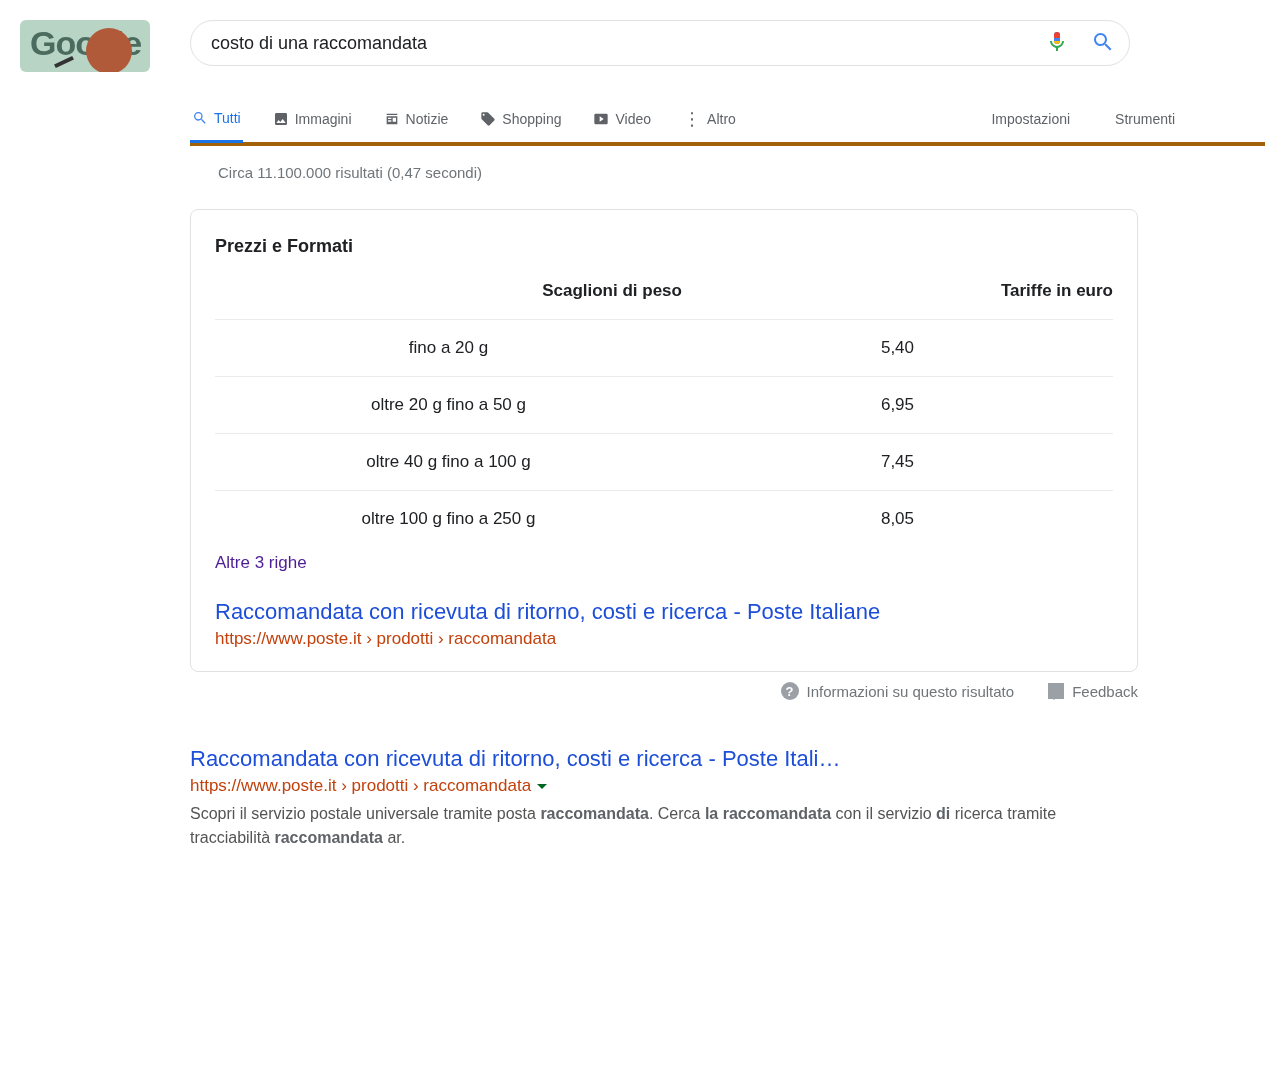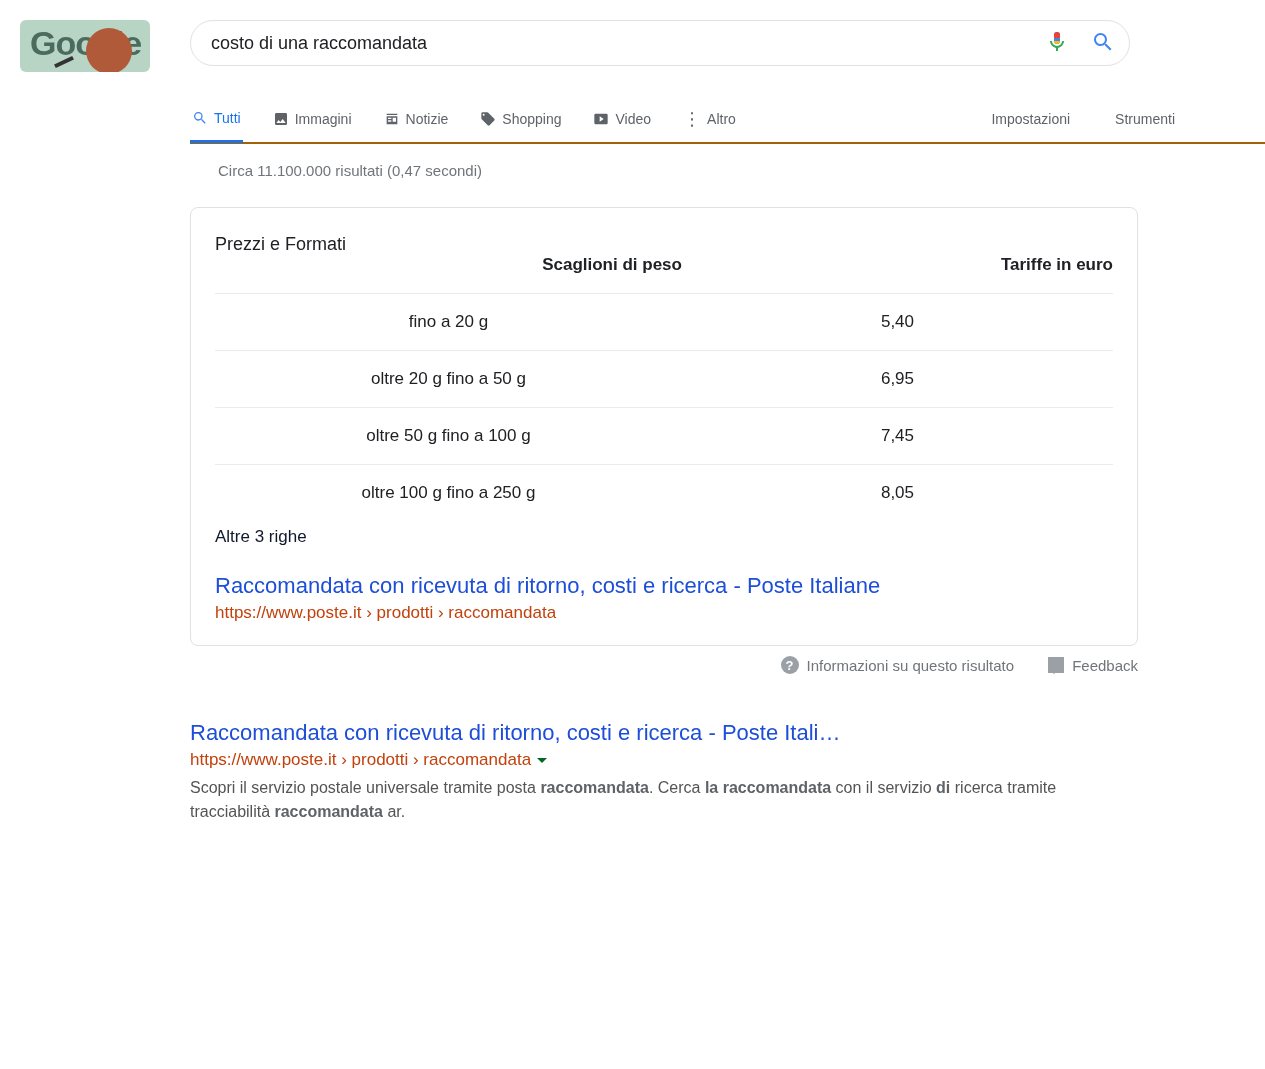--- a/index.html
+++ b/index.html
@@ -6,37 +6,37 @@
   body { font-family: arial, sans-serif; color: #202124; background: #fff; font-size: 14px; }
   .top { display: flex; align-items: flex-start; padding: 20px 0 0 20px; }
   .logo { width: 130px; height: 52px; background: #b7d4c5; border-radius: 6px; position: relative; margin-right: 40px; flex-shrink: 0; overflow:hidden; }
   .logo-txt { font-family: "Product Sans", arial; font-weight: bold; font-size: 34px; letter-spacing: -1px; color: #4a6b5e; position: absolute; left: 10px; top: 4px; }
   .logo-fig { position:absolute; right:18px; bottom:-2px; width:46px; height:46px; border-radius:50%; background:#b15a3a; }
   .logo-mic { position:absolute; left:34px; bottom:8px; width:20px; height:4px; background:#333; transform:rotate(-25deg); }
   .searchbar { display:flex; align-items:center; height:46px; width:940px; border:1px solid #dfe1e5; border-radius:24px; padding:0 50px 0 20px; position:relative; }
   .searchbar input { border:none; outline:none; font-size:18px; color:#202124; width:100%; background:transparent; }
   .sb-icons { position:absolute; right:14px; display:flex; align-items:center; gap:22px; }
   .mic-icon svg, .search-icon svg { width:24px; height:24px; }
-  .tabs-wrap { margin-left:190px; margin-top:28px; border-bottom:2px solid #a16207;text-align:center; }
+  .tabs-wrap { margin-left:190px; margin-top:28px; border-bottom:4px solid #a16207;text-align:center; }
   .tabs { display:flex; align-items:center; gap:28px; font-size:14px; color:#5f6368; }
   .tab { display:flex; align-items:center; gap:6px; padding:10px 2px 14px; cursor:pointer; }
   .tab.active { color:#1a73e8; border-bottom:3px solid #1a73e8; margin-bottom:-1px; }
   .tab svg { width:16px; height:16px; fill:currentColor; }
   .tabs-right { margin-left:auto; display:flex; gap:45px; padding-right:90px; }
   .tabs-right span { padding:10px 0 14px; cursor:pointer; }
   .main { margin-left:190px; width:780px; }
   .result-stats { color:#70757a; font-size:15px; padding:18px 0 0 28px; }
   .featured { border:1px solid #dfe1e5; border-radius:8px; margin-top:28px; padding:26px 24px 22px; width:948px; }
-  .featured h3 { font-size:18px; font-weight:400; color:#202124; }
+  .featured h3 { font-size:18px; font-weight:700; color:#202124; margin-bottom:24px; }
   table { width:100%; border-collapse:collapse; }
   th { text-align:right; font-size:17px; font-weight:bold; padding:0 0 18px; }
   th:first-child, td:first-child { width:52%; }
   tbody tr { border-top:1px solid #ebebeb;text-align:center; }
   td { font-size:17px; padding:18px 0; color:#202124; }
-  .more-rows { color:#0f172a; font-size:17px; display:inline-block; margin-top:6px; cursor:pointer; }
+  .more-rows { color:#4c1d95; font-size:17px; display:inline-block; margin-top:6px; cursor:pointer; }
   .result-title { color:#1d4ed8; font-size:22px; margin-top:26px; display:block; }
   .result-url { color:#c2410c; font-size:17px; margin-top:4px; }
   .fs-footer { display:flex; justify-content:flex-end; gap:34px; color:#70757a; font-size:15px; margin:10px 22px 0 0; align-items:center; width:948px; }
   .fs-footer span { cursor:pointer; display:flex; align-items:center; gap:8px; }
   .organic { margin-top:46px; }
   .organic .result-title { margin-top:0; white-space:nowrap; overflow:hidden; text-overflow:ellipsis; width:900px; }
   .snippet { color:#545454; font-size:16px; line-height:1.5; margin-top:6px; width:870px; }
   .snippet b { font-weight:bold; color:#5f6368; }
   .caret-down { display:inline-block; border:5px solid transparent; border-top-color:#006621; margin-left:6px; transform:translateY(3px); }
   .info-icon { width:18px; height:18px; border-radius:50%; background:#9aa0a6; color:#fff; font-size:13px; display:inline-flex; align-items:center; justify-content:center; font-weight:bold; }
@@ -131,21 +131,21 @@
       <tbody>
         <tr>
             <td>fino a 20 g</td>
             <td>5,40</td>
           </tr>
         <tr>
             <td>oltre 20 g fino a 50 g</td>
             <td>6,95</td>
           </tr>
         <tr>
-            <td>oltre 50 g fino a 100 g</td>
+            <td>oltre 40 g fino a 100 g</td>
             <td>7,45</td>
           </tr>
         <tr>
             <td>oltre 100 g fino a 250 g</td>
             <td>8,05</td>
           </tr>
       </tbody>
     </table>
     <a class="more-rows">Altre 3 righe</a>
     <a class="result-title">Raccomandata con ricevuta di ritorno, costi e ricerca - Poste Italiane</a>

